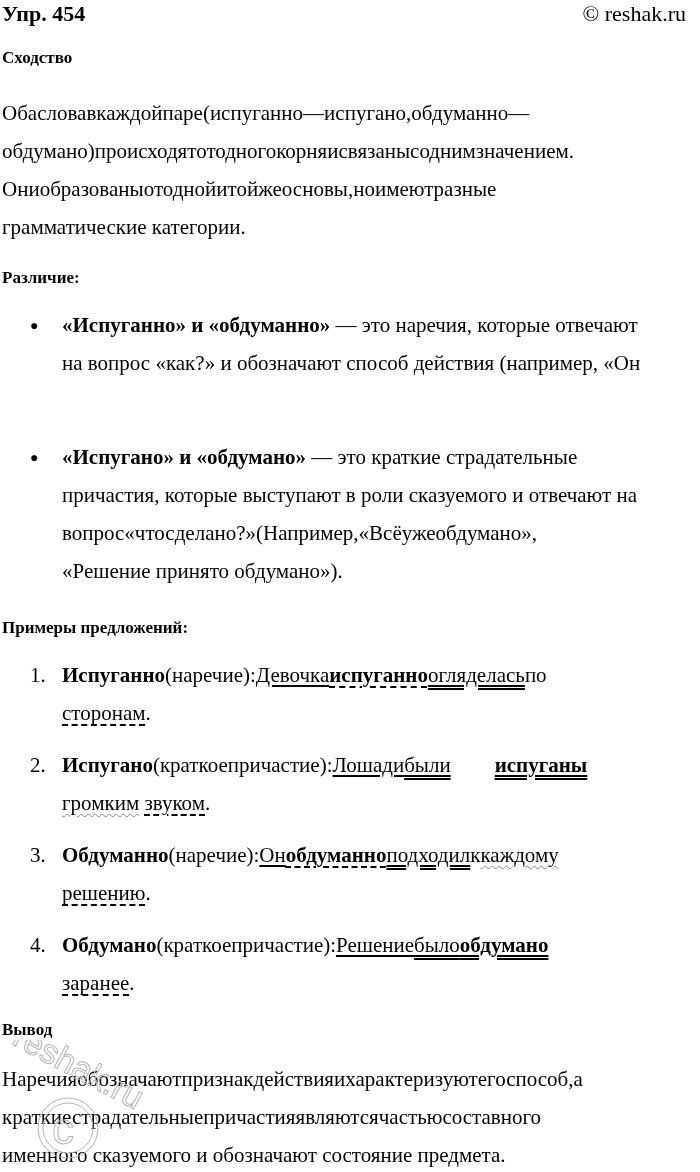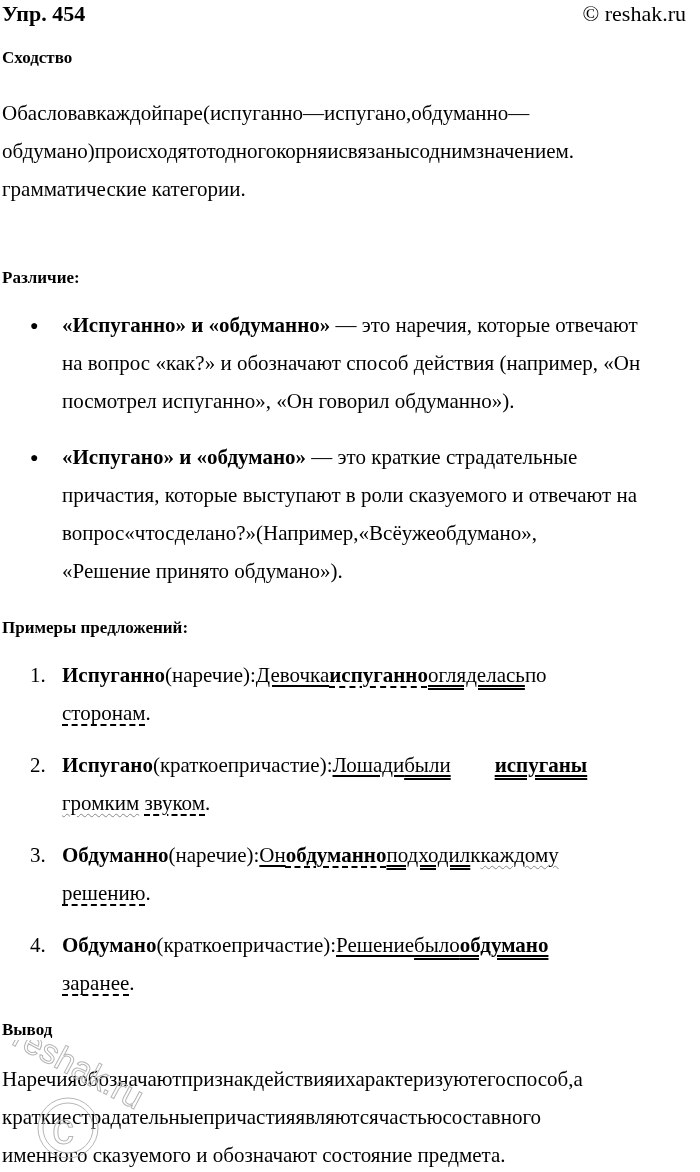--- a/index.html
+++ b/index.html
@@ -31,33 +31,33 @@
 
 <div class="header">
   <span class="ex">Упр. 454</span>
   <span class="copy">© reshak.ru</span>
 </div>
 
 <h2 class="h" style="top:44px">Сходство</h2>
 <div class="para" style="top:94px">
   <span class="line jl"><span>Оба</span><span>слова</span><span>в</span><span>каждой</span><span>паре</span><span>(испуганно</span><span>—</span><span>испугано,</span><span>обдуманно</span><span>—</span></span>
   <span class="line jl"><span>обдумано)</span><span>происходят</span><span>от</span><span>одного</span><span>корня</span><span>и</span><span>связаны</span><span>с</span><span>одним</span><span>значением.</span></span>
+  <span class="line jl"><span>Они</span><span>образованы</span><span>от</span><span>одной</span><span>и</span><span>той</span><span>же</span><span>основы,</span><span>но</span><span>имеют</span><span>разные</span></span>
   <span class="line">грамматические категории.</span>
 </div>
 
 <h2 class="h" style="top:264px">Различие:</h2>
 
 <span class="bullet" style="top:318px">●</span>
 <div class="blk" style="top:306px">
   <span class="line jl">
     <span><b>«Испуганно» и «обдуманно»</b></span>
     <span>— это наречия, которые отвечают</span>
   </span>
   <span class="line">на вопрос «как?» и обозначают способ действия (например, «Он</span>
-  <span class="line">посмотрел испуганно», «Он говорил обдуманно»).</span>
 </div>
 
 <span class="bullet" style="top:450px">●</span>
 <div class="blk" style="top:438px">
   <span class="line jl">
     <b>«Испугано»</b>
     <b>и</b>
     <b>«обдумано»</b>
     <span>—</span>
     <span>это</span>

